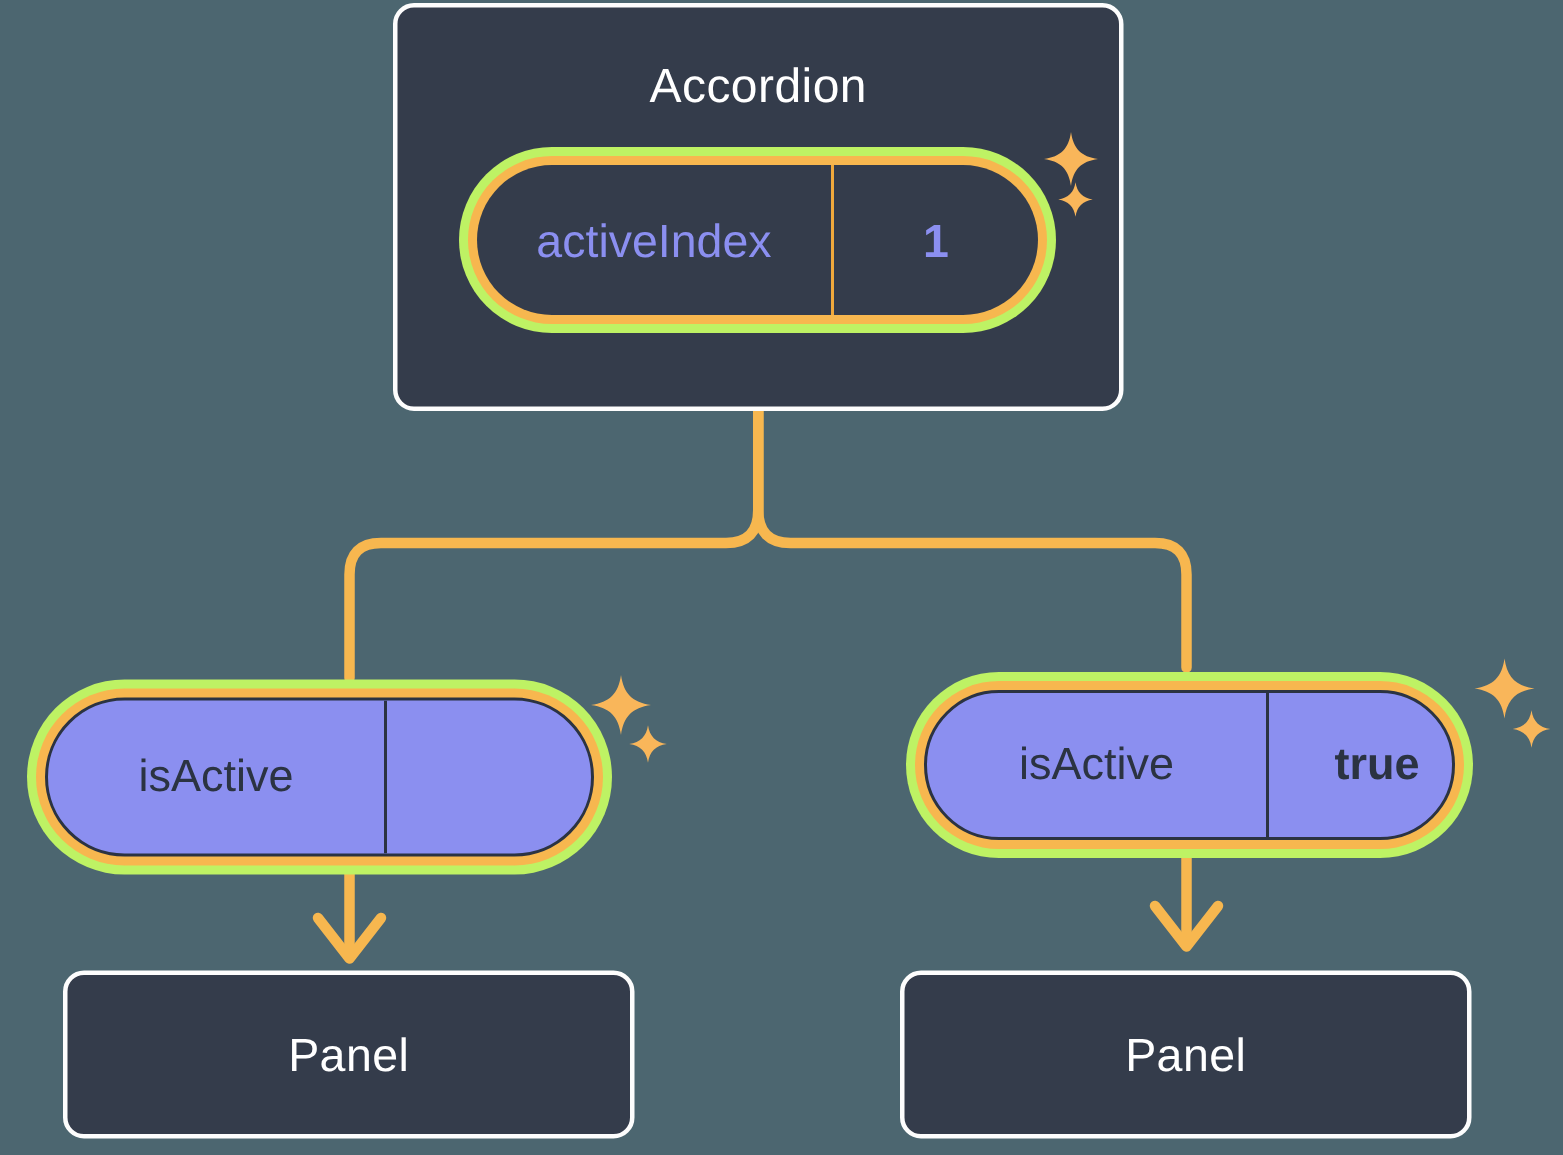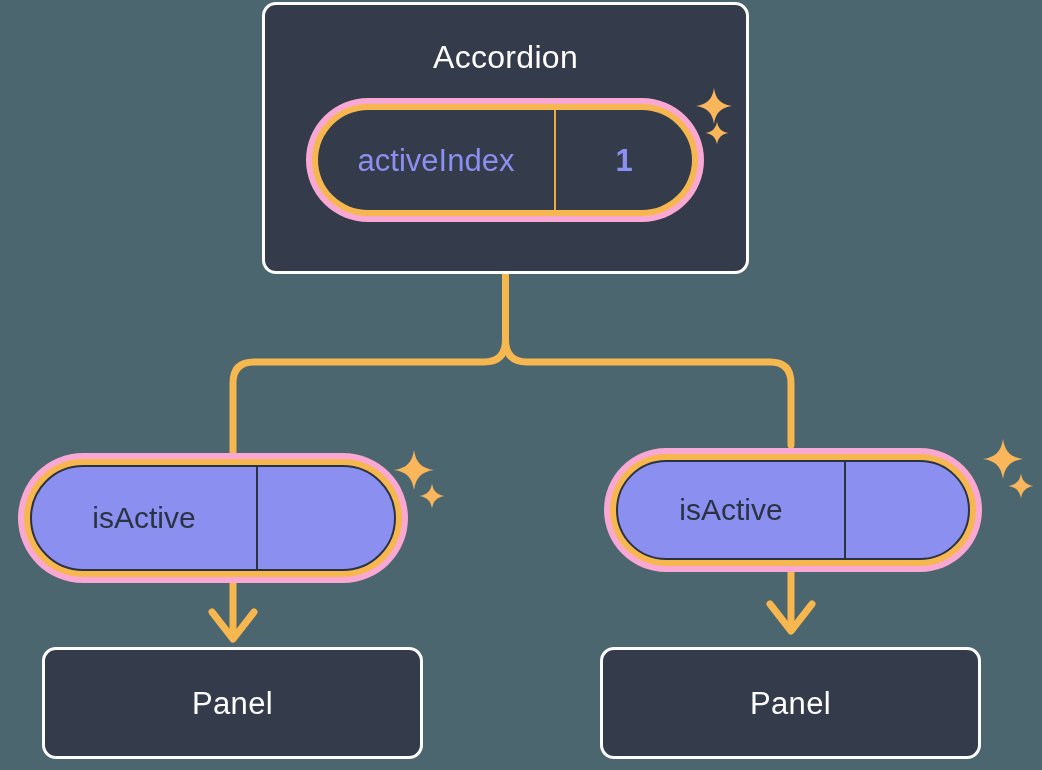--- a/index.html
+++ b/index.html
@@ -66,21 +66,21 @@
   
   .pill-wrap {
     position: absolute;
     box-sizing: border-box;
     border-radius: 999px;
     display: flex;
     align-items: stretch;
   }
   
   .pill-outer {
-    background: #f9a8d4;
+    background: #bef264;
     padding: 6px;
   }
   
   .pill-mid {
     background: #f7b74f;
     border-radius: 999px;
     padding: 6px;
     flex: 1;
     display: flex;
   }
@@ -241,20 +241,21 @@
   </div>
 
   <div class="comp-box panel-box" id="panel-left">
     <div class="comp-title">Panel</div>
   </div>
 
   <div class="pill-wrap pill-outer pill-purple" id="pill-isactive-right">
     <div class="pill-mid">
       <div class="pill-inner">
         <div class="pill-key">isActive</div>
+        <div class="pill-val">true</div>
       </div>
     </div>
   </div>
 
   <div class="sparkle" style="left:981px; top:437px;">
     <svg width="44" height="44" viewBox="0 0 44 44">
       <path d="M22 2 C23.8 14.5 29.5 20.2 42 22 C29.5 23.8 23.8 29.5 22 42
                C20.2 29.5 14.5 23.8 2 22 C14.5 20.2 20.2 14.5 22 2 Z" fill="#f9b65a"></path>
     </svg>
   </div>

